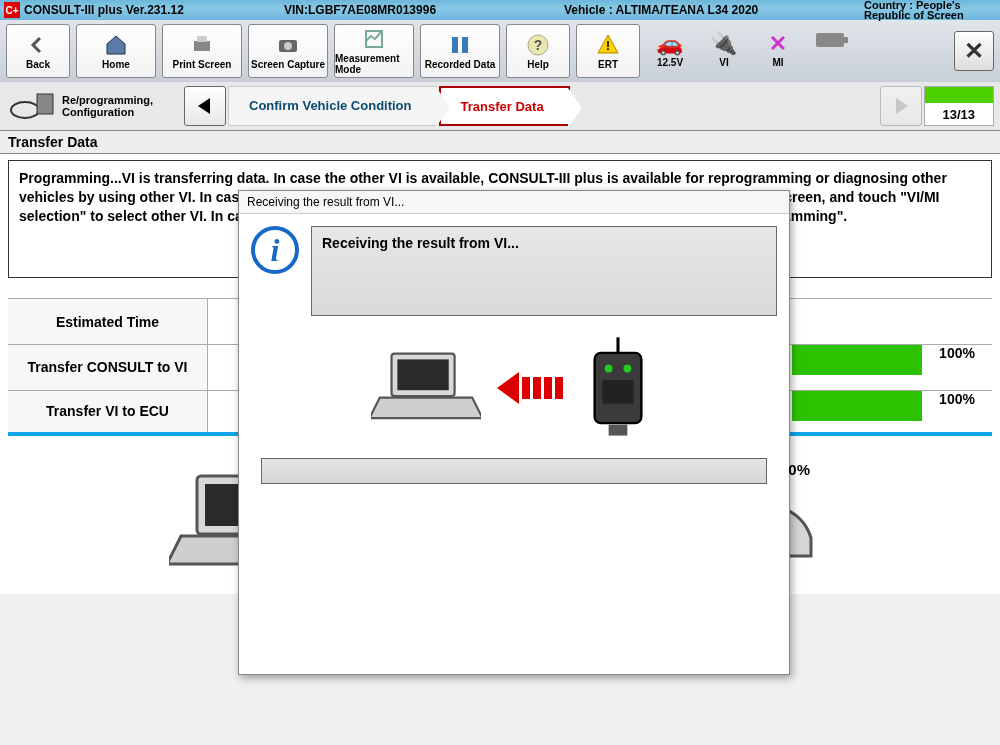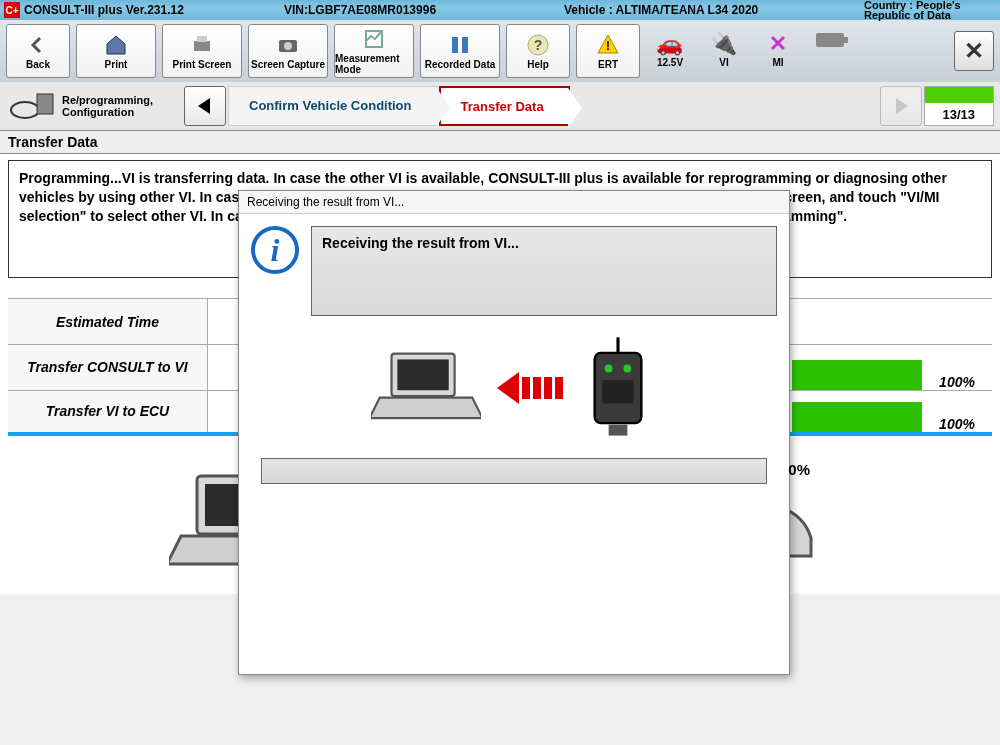--- a/index.html
+++ b/index.html
@@ -39,21 +39,21 @@
   .progress-chip .txt { flex:1; display:flex;align-items:center;justify-content:flex-end; font-size:13px; font-weight:bold; padding-right:18px;}
 
   
   .section-heading { background:#eee; border-top:1px solid #888; border-bottom:1px solid #888; padding:3px 8px; font-weight:bold; font-size:14px; }
 
   
   .content { padding:6px 8px; background:#fff; }
   .info-box { border:1px solid #333; background:#fff; padding:8px 10px; font-size:14px; font-weight:bold; line-height:1.35; height:118px;}
 
   .row-table { margin-top:20px; }
-  .trow { display:flex; align-items:flex-end; height:46px; border-top:1px solid #aaa;font-style:italic; }
+  .trow { display:flex; align-items:flex-start; height:46px; border-top:1px solid #aaa; }
   .trow:last-child { border-bottom:4px solid #0ea5e9; }
   .trow .label { width: 200px; text-align:center; font-weight:bold; font-size:14px; border-right:1px solid #aaa; height:100%; display:flex;align-items:center;justify-content:center; background:#f7f7f7;}
   .trow .mid { flex:1; position:relative; height:100%; display:flex; align-items:center; padding:4px 14px; gap:10px;}
   .trow .pctcell { width:60px; text-align:right; font-weight:bold; font-size:14px; }
   .trow .greenbar { width:130px; height:30px; background:#2cc200; }
   .trow .pctend { width:70px; text-align:center; font-weight:bold; font-size:14px; }
 
   
   .diagram { display:flex; align-items:center; justify-content:center; gap:10px; margin-top:22px; }
   .arrow-ok { position:relative; width:76px; height:50px; display:flex;align-items:center;justify-content:center;}
@@ -75,35 +75,35 @@
   .dialog .pbar .pct { position:absolute; right:-44px; top:2px; font-weight:bold; font-size:15px;}
 </style>
 </head>
 <body>
 
 <div class="titlebar">
   <div class="app-icon">C+</div>
   <div class="title-text">CONSULT-III plus  Ver.231.12</div>
   <div class="vin">VIN:LGBF7AE08MR013996</div>
   <div class="vehicle">Vehicle : ALTIMA/TEANA L34 2020</div>
-  <div class="country">Country : People's Republic of Data</div>
+  <div class="country">Country : People's Republic of Screen</div>
 </div>
 
 <div class="toolbar">
   <div class="tbtn small">
     <svg class="ticon" viewBox="0 0 24 24">
         <path d="M14 5l-7 7 7 7" fill="none" stroke="#555" stroke-width="3"></path>
       </svg>
     <span>Back</span>
   </div>
   <div class="tbtn">
     <svg class="ticon" viewBox="0 0 24 24">
         <path d="M3 11l9-8 9 8v10H3z" fill="#5a7aa8" stroke="#234" stroke-width="1"></path>
       </svg>
-    <span>Print</span>
+    <span>Home</span>
   </div>
   <div class="tbtn">
     <svg class="ticon" viewBox="0 0 24 24">
         <rect x="4" y="8" width="16" height="10" fill="#888"></rect>
         <rect x="7" y="3" width="10" height="6" fill="#ccc"></rect>
       </svg>
     <span>Print Screen</span>
   </div>
   <div class="tbtn">
     <svg class="ticon" viewBox="0 0 24 24">

